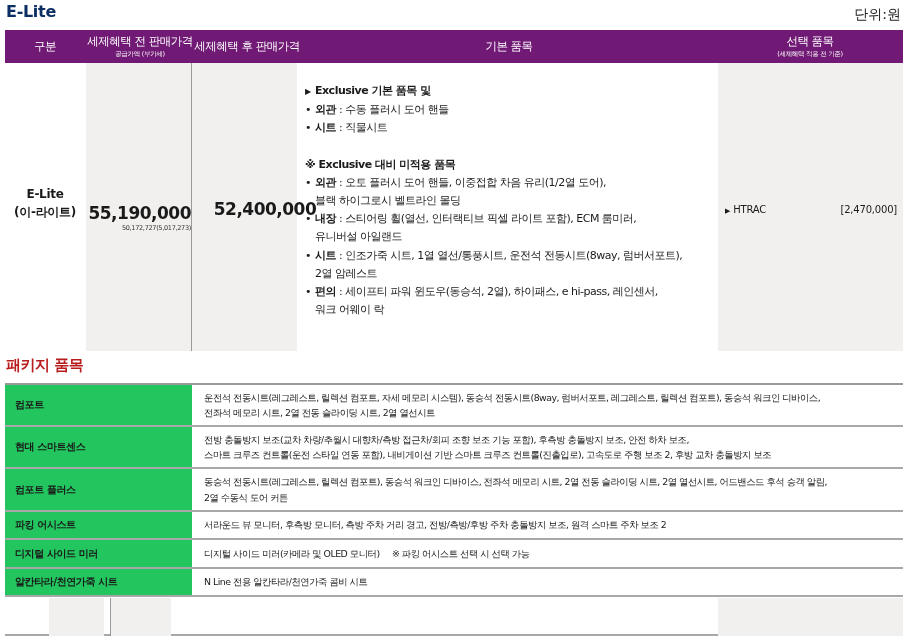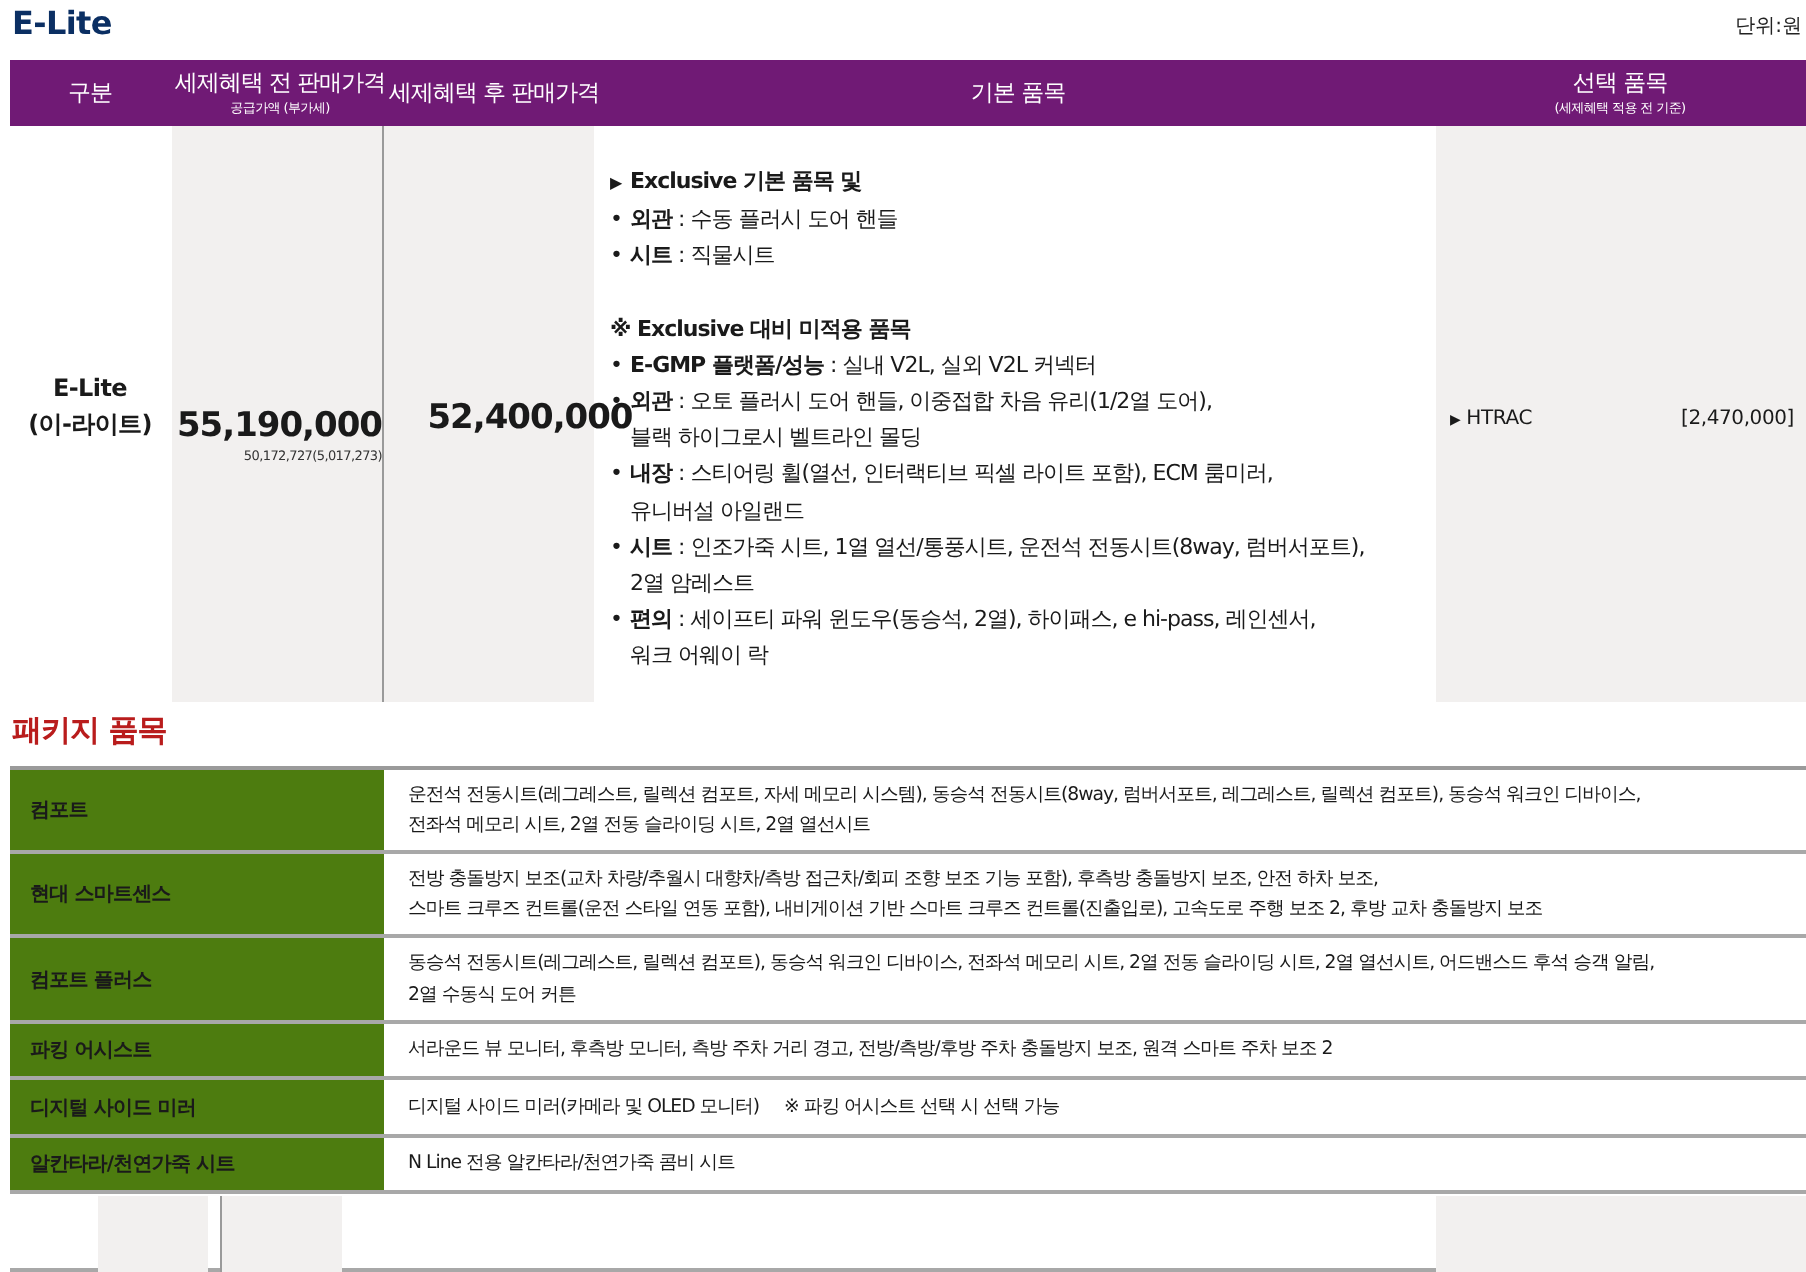--- a/index.html
+++ b/index.html
@@ -1,20 +1,20 @@
 <!DOCTYPE html>
 <html><head>
   <meta charset="utf-8">
   <style>
     * { box-sizing: border-box; margin: 0; padding: 0; }
     html, body { width: 903px; height: 636px; background: #ffffff; overflow: hidden; }
     body { font-family: "DejaVu Sans", "Liberation Sans", sans-serif; color: #1a1a1a; position: relative; }
 
     .title { position: absolute; left: 6px; top: 2px; font-size: 16px; font-weight: bold; color: #0b2f63; letter-spacing: -0.3px; }
-    .unit { position: absolute; right: 2px; top: 6px; font-size: 10px; color: #222; }
+    .unit { position: absolute; right: 2px; top: 6px; font-size: 14px; color: #222; }
 
     .header { position: absolute; left: 5px; top: 30px; width: 898px; height: 33px; background: #701a75; color: #fff; }
     .hcell { position: absolute; top: 0; height: 33px; display: flex; flex-direction: column; align-items: center; justify-content: center; text-align: center; }
     .hmain { font-size: 11.5px; letter-spacing: -0.5px; }
     .hsub { font-size: 6.5px; letter-spacing: -0.3px; margin-top: 1px; }
 
     .col-bg { position: absolute; background: #f2f0ef; }
     .vline { position: absolute; width: 1px; background: #9a9a9a; }
 
     .cat { position: absolute; left: 5px; top: 185px; width: 80px; text-align: center; font-size: 12px; font-weight: bold; line-height: 18px; letter-spacing: -0.3px; }
@@ -30,21 +30,21 @@
     .basic .indent { padding-left: 10px; }
     .basic .gap { height: 18px; }
     .basic b { font-weight: bold; }
 
     .option { position: absolute; left: 725px; top: 204px; width: 172px; font-size: 10px; display: flex; justify-content: space-between; letter-spacing: -0.2px; }
 
     .pkg-title { position: absolute; left: 6px; top: 356px; font-size: 15px; font-weight: bold; color: #b91c1c; letter-spacing: -0.5px; }
 
     .pkg-table { position: absolute; left: 5px; top: 383px; width: 898px; border-top: 2px solid #9a9a9a; }
     .pkg-row { display: flex; border-bottom: 2px solid #a8a8a8; }
-    .pkg-name { width: 187px; background: #4d7c0f; font-size: 10px; font-weight: bold; padding-left: 10px; display: flex; align-items: center; letter-spacing: -0.4px; }
+    .pkg-name { width: 187px; background: #22c55e; font-size: 10px; font-weight: bold; padding-left: 10px; display: flex; align-items: center; letter-spacing: -0.4px; }
     .pkg-desc { flex: 1; font-size: 9.4px; line-height: 15.5px; padding: 5px 8px 5px 12px; letter-spacing: -0.5px; display: flex; flex-direction: column; justify-content: center; }
     .pkg-desc .l { white-space: nowrap; }
 
     .bottom-row { position: absolute; left: 5px; top: 598px; width: 898px; height: 38px; border-bottom: 2px solid #a8a8a8; }
   </style>
 </head>
 <body>
 
 <div class="title">E-Lite</div>
 <div class="unit">단위:원</div>
@@ -89,21 +89,20 @@
 </div>
 
 <div class="basic">
   <div class="line head">
     <span class="bullet" style="font-size:8px;">▶</span><span>Exclusive 기본 품목 및</span>
   </div>
   <div class="line"><span class="bullet">•</span><b>외관</b><span> : 수동 플러시 도어 핸들</span></div>
   <div class="line"><span class="bullet">•</span><b>시트</b><span> : 직물시트</span></div>
   <div class="gap"></div>
   <div class="line head">※ Exclusive 대비 미적용 품목</div>
-  <div class="line"><span class="bullet">•</span><b>E-GMP 플랫폼/성능</b><span> : 실내 V2L, 실외 V2L 커넥터</span></div>
   <div class="line"><span class="bullet">•</span><b>외관</b><span> : 오토 플러시 도어 핸들, 이중접합 차음 유리(1/2열 도어),</span></div>
   <div class="line indent">블랙 하이그로시 벨트라인 몰딩</div>
   <div class="line"><span class="bullet">•</span><b>내장</b><span> : 스티어링 휠(열선, 인터랙티브 픽셀 라이트 포함), ECM 룸미러,</span></div>
   <div class="line indent">유니버설 아일랜드</div>
   <div class="line"><span class="bullet">•</span><b>시트</b><span> : 인조가죽 시트, 1열 열선/통풍시트, 운전석 전동시트(8way, 럼버서포트),</span></div>
   <div class="line indent">2열 암레스트</div>
   <div class="line"><span class="bullet">•</span><b>편의</b><span> : 세이프티 파워 윈도우(동승석, 2열), 하이패스, e hi-pass, 레인센서,</span></div>
   <div class="line indent">워크 어웨이 락</div>
 </div>
 

